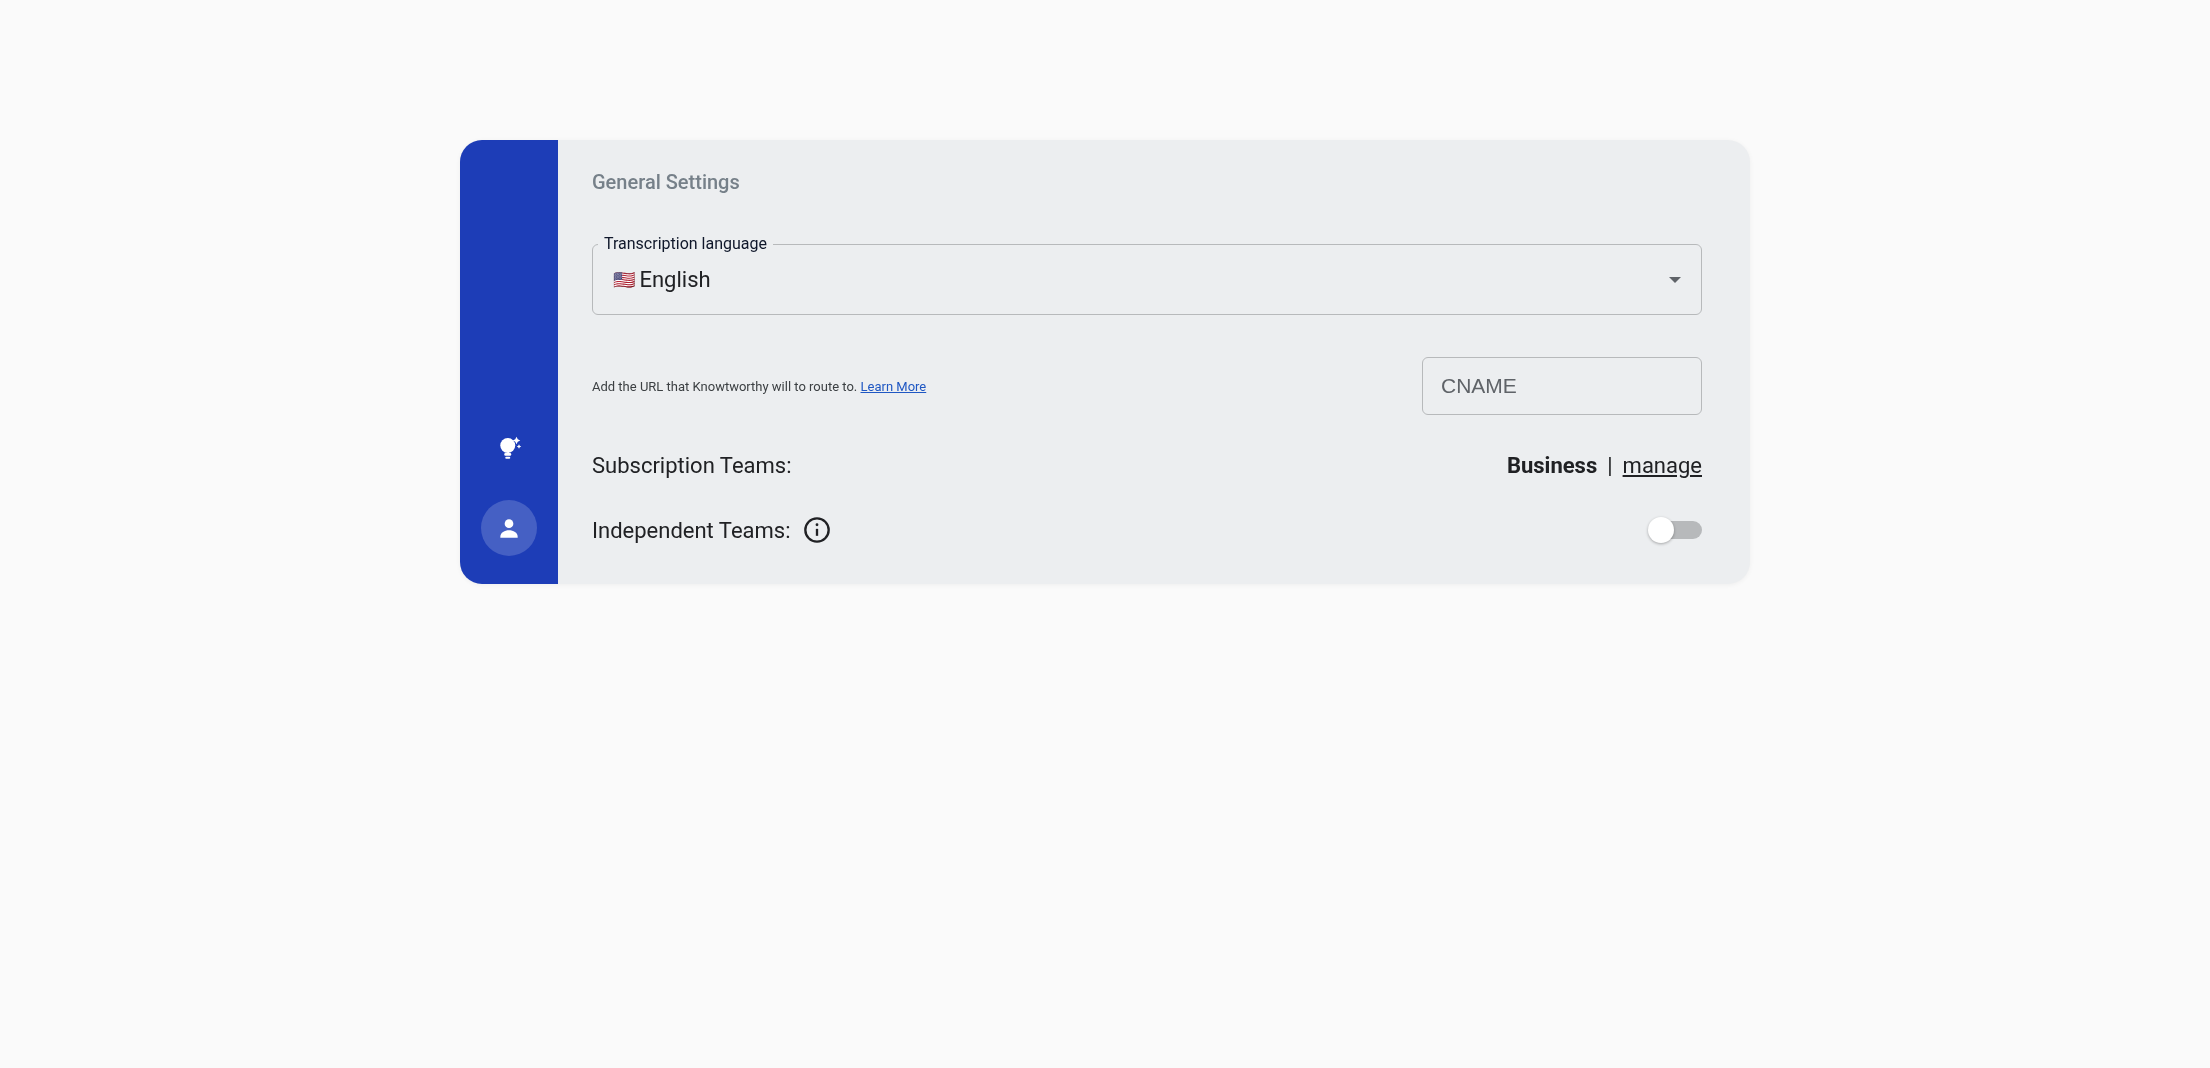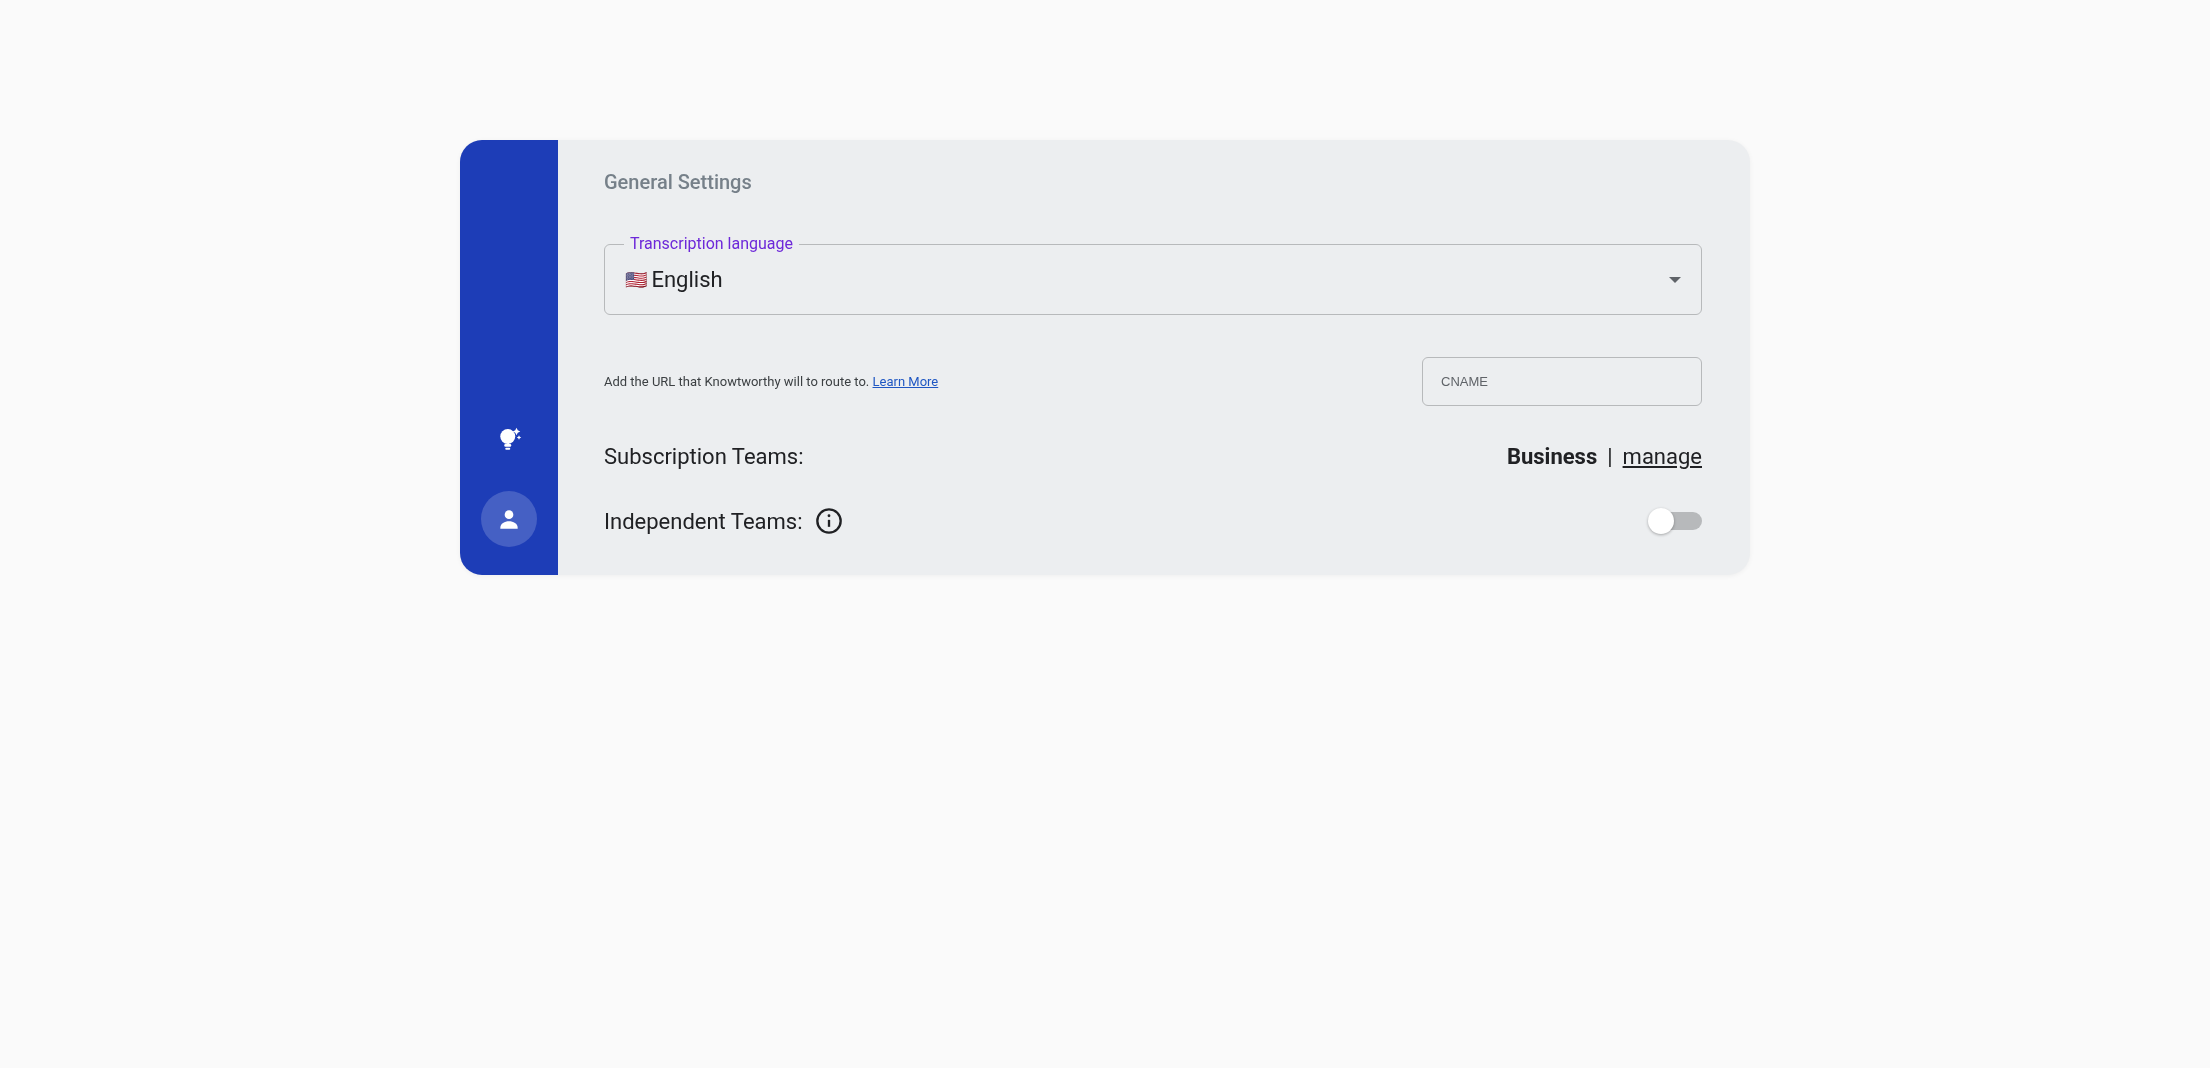--- a/index.html
+++ b/index.html
@@ -36,41 +36,41 @@
     display: flex;
     align-items: center;
     justify-content: center;
   }
   .sidebar-icon-wrap.active {
     background: rgba(255,255,255,0.18);
     border-radius: 50%;
   }
   .content {
     flex: 1;
-    padding: 30px 48px 40px 46px;
+    padding: 30px 48px 40px 34px;
   }
   .section-title {
     color: #768089;
     font-size: 20px;
     font-weight: 500;
     margin-bottom: 50px;
   }
   
   .select-wrap {
     position: relative;
     margin-bottom: 42px;
   }
   .select-legend {
     position: absolute;
     top: -10px;
-    left: 20px;
+    left: 6px;
     background: #eceef0;
     padding: 0 6px;
     font-size: 16px;
-    color: #6d28d9;
+    color: #0f172a;
   }
   .select-box {
     width: 100%;
     border: 1px solid #b7b9bb;
     border-radius: 6px;
     padding: 22px 20px;
     display: flex;
     align-items: center;
     justify-content: space-between;
     cursor: pointer;
@@ -106,21 +106,21 @@
   .row-label { font-size: 22px; color: #202124; font-weight: 400; }
   .row-sub { font-size: 13px; color: #3c4043; }
   .row-sub a { color: #1f57c3; text-decoration: underline; cursor: pointer; }
   
   .cname-input {
     width: 280px;
     padding: 16px 18px;
     border: 1px solid #b7b9bb;
     border-radius: 6px;
     background: transparent;
-    font-size: 13px;
+    font-size: 21px;
     color: #5f6368;
   }
   .cname-input::placeholder { color: #5f6368; }
   
   .sub-right { font-size: 22px; color: #202124; display: flex; align-items: center; gap: 10px; }
   .sub-plan { font-weight: 700; }
   .sub-sep { font-weight: 400; }
   .sub-manage { text-decoration: underline; cursor: pointer; font-weight: 400; }
   
   .info-icon { width: 28px; height: 28px; display: block; }

